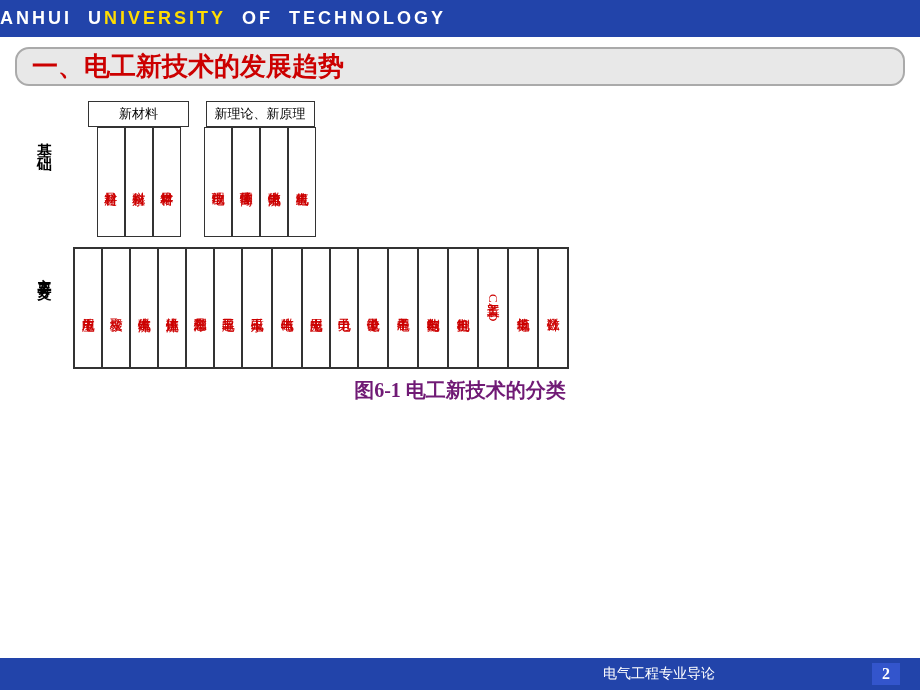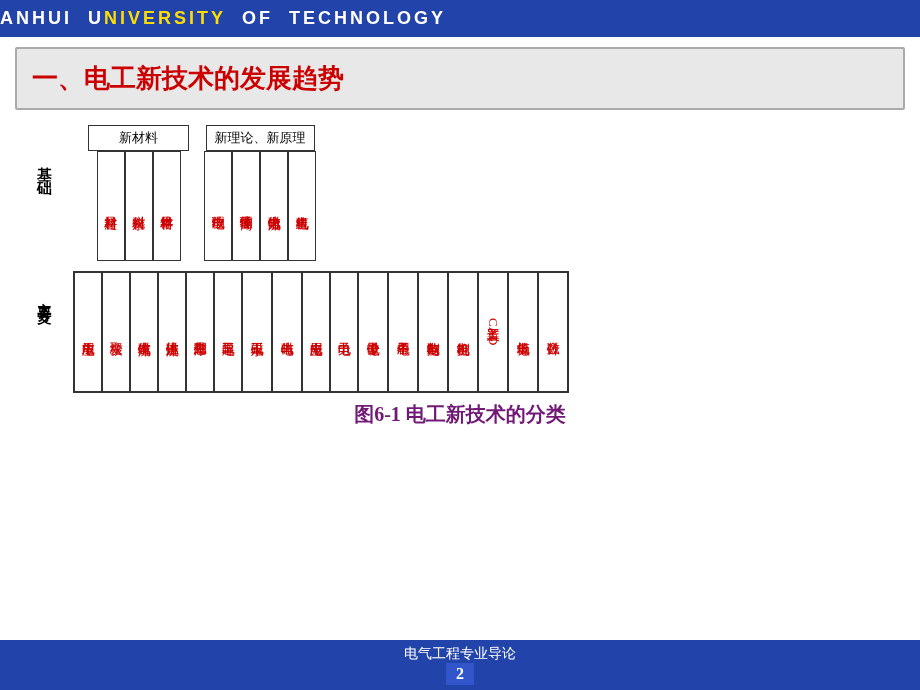--- a/index.html
+++ b/index.html
@@ -21,23 +21,23 @@
       font-weight: bold;
       letter-spacing: 3px;
       font-family: Arial, sans-serif;
     }
     .header span { color: #ffdd00; }
 
     
     .title-section {
       background: #e8e8e8;
       margin: 10px 15px;
-      padding: 12px 15px;
+      padding: 0 15px;
       border: 2px solid #aaa;
-      border-radius: 2px;
+      border-radius: 14px;
     }
     .title-section h1 {
       font-size: 26px;
       font-weight: bold;
       color: #cc0000;
       font-family: "SimHei", "STHeiti", sans-serif;
     }
 
     
     .main-content {
@@ -79,21 +79,20 @@
       bottom: 0;
       left: 0;
       right: 0;
       background: #2244aa;
       color: white;
       display: flex;
       justify-content: space-between;
       align-items: center;
       padding: 5px 20px;
       font-size: 14px;
-      flex-direction: column;
     }
 
     .footer-center {
       flex: 1;
       text-align: center;
     }
 
     .footer-right {
       font-size: 16px;
       font-weight: bold;

